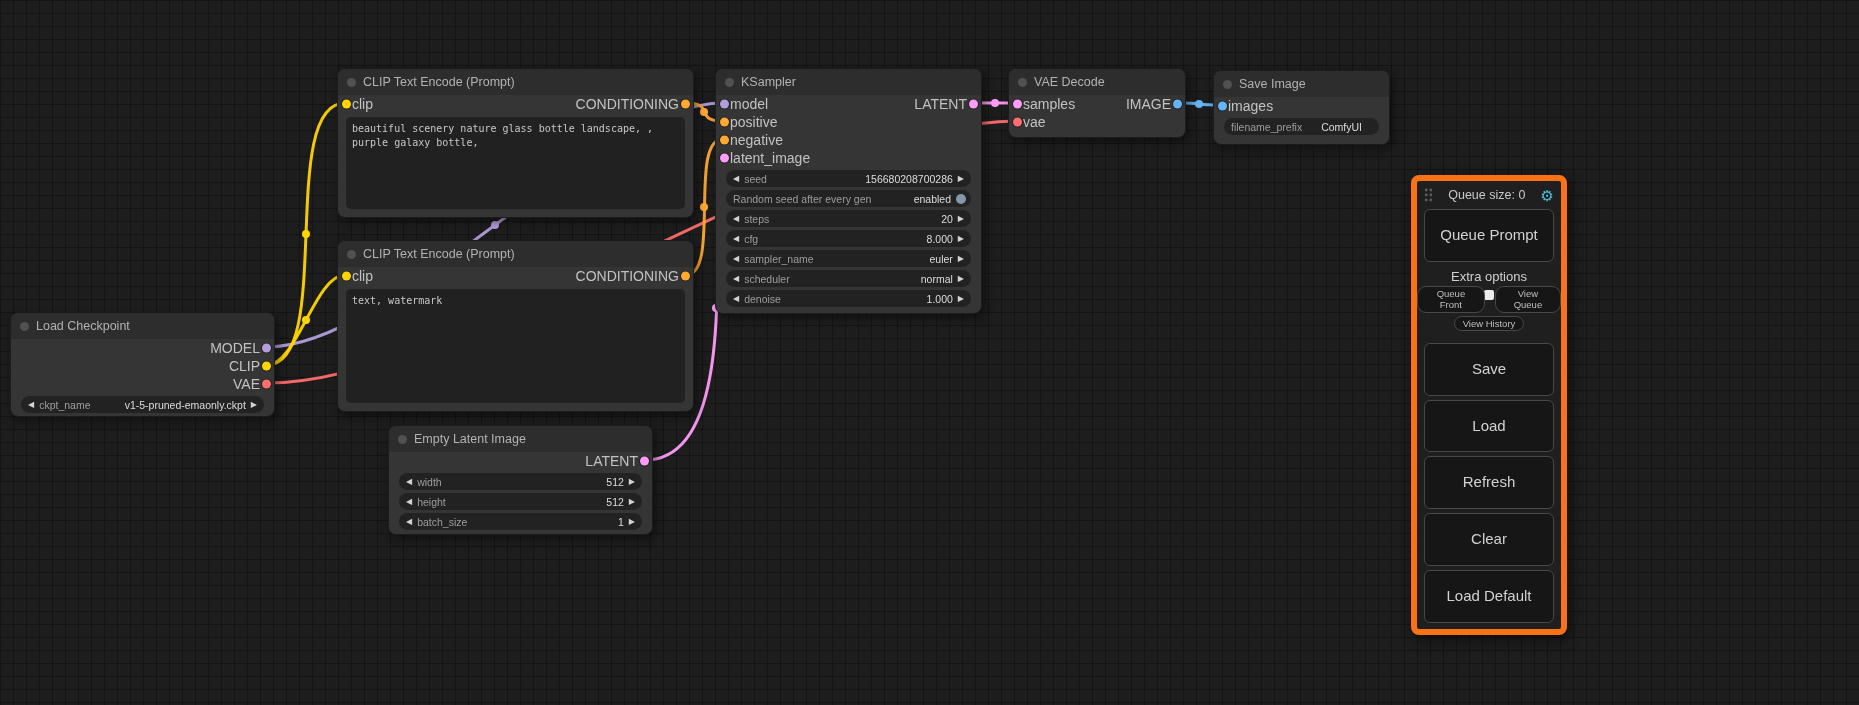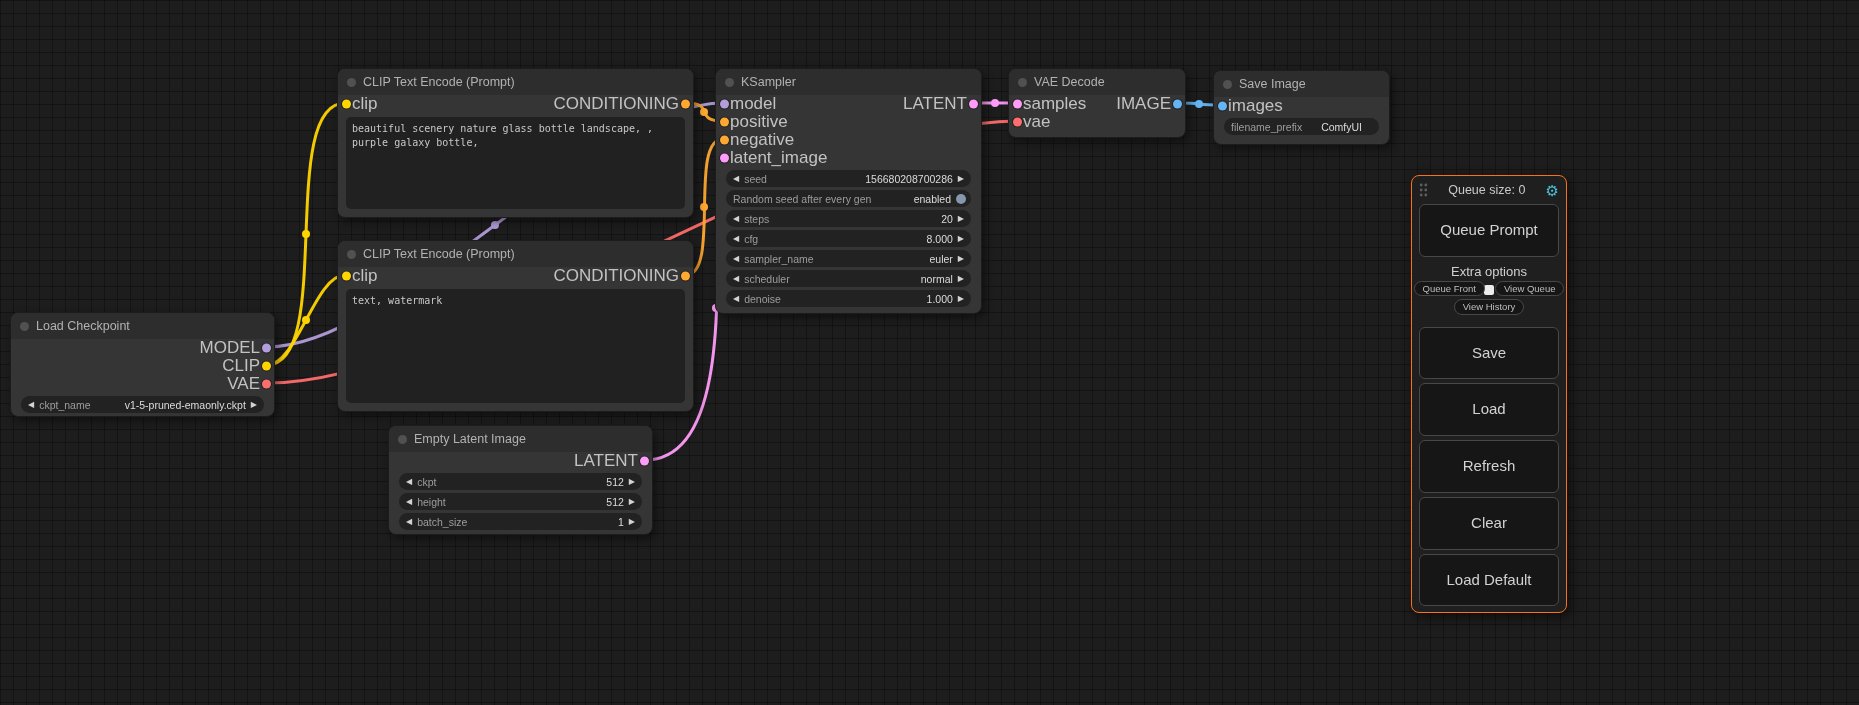--- a/index.html
+++ b/index.html
@@ -19,21 +19,21 @@
     position:absolute;z-index:2;background:#353535;border-radius:8px;
     border:1px solid #1c1c1c;box-sizing:border-box;color:#c6c6c6;
     box-shadow:3px 4px 10px rgba(0,0,0,.45);
   }
   .node-title{
     height:26px;display:flex;align-items:center;gap:7px;padding:0 9px;
     background:#2d2d2d;border-radius:7px 7px 0 0;color:#b2b2b2;font-size:12.5px;
     box-sizing:border-box;
   }
   .collapse-dot{width:9px;height:9px;border-radius:50%;background:#515151;flex:0 0 auto;}
-  .slot-row{position:relative;display:flex;align-items:center;height:18px;padding:0 14px;font-size:17px;color:#c2c2c2;}
+  .slot-row{position:relative;display:flex;align-items:center;height:18px;padding:0 14px;font-size:14px;color:#c2c2c2;}
   .slot-label{white-space:nowrap;}
   .out-label{margin-left:auto;}
   .dot{position:absolute;width:9px;height:9px;border-radius:50%;top:50%;transform:translateY(-50%);box-shadow:0 0 0 1px rgba(0,0,0,.35);}
   .dot.in{left:3.5px;}
   .dot.out{right:3.5px;}
   .c-model{background:#B39DDB;} .c-clip{background:#FFD500;} .c-vae{background:#FF6E6E;}
   .c-cond{background:#FFA931;} .c-latent{background:#FF9CF9;} .c-image{background:#64B5F6;}
 
   .widget{
     height:17px;margin:3px 10px 0;border-radius:8.5px;background:#222;
@@ -46,21 +46,21 @@
   .knob{width:10px;height:10px;border-radius:50%;background:#8497ab;flex:0 0 auto;margin-right:-2px;}
 
   .node-text{
     position:absolute;left:8px;right:8px;bottom:8px;background:#212121;border-radius:5px;
     padding:5px 6px;font-family:"DejaVu Sans Mono",monospace;font-size:10px;line-height:1.4;
     color:#c8c8c8;box-sizing:border-box;overflow:hidden;white-space:pre-wrap;
   }
 
   .menu{
     position:absolute;left:1411px;top:175px;width:156px;z-index:3;
-    background:#1f1f1f;border:1px solid #f97316;border-radius:8px;
+    background:#1f1f1f;border:6px solid #f97316;border-radius:8px;
     box-shadow:3px 4px 12px rgba(0,0,0,.55);padding:4px 0 6px;box-sizing:border-box;
   }
   .menu-header{display:flex;align-items:center;padding:1px 7px;color:#c9c9c9;font-size:12.5px;height:18px;}
   .queue-size{flex:1;text-align:center;}
   .gear{color:#4cc0d9;font-size:15px;line-height:1;}
   .drag-handle{display:flex;align-items:center;}
   .btn{
     display:block;width:calc(100% - 14px);margin:4px auto 0;background:#161616;
     border:1px solid #484848;border-radius:6px;color:#d2d2d2;font-size:15px;
     text-align:center;padding:16px 0;font-family:inherit;line-height:1.25;
@@ -156,21 +156,21 @@
   <div class="node-title">
     <span class="collapse-dot"></span>
     <span>Empty Latent Image</span>
   </div>
   <div class="slot-row">
     <span class="slot-label out-label">LATENT</span>
     <span class="dot out c-latent"></span>
   </div>
   <div class="widget">
     <span class="warr">◀</span>
-    <span class="wlabel">ckpt</span>
+    <span class="wlabel">width</span>
     <span class="wvalue">512</span>
     <span class="warr">▶</span>
   </div>
   <div class="widget">
     <span class="warr">◀</span>
     <span class="wlabel">height</span>
     <span class="wvalue">512</span>
     <span class="warr">▶</span>
   </div>
   <div class="widget">

